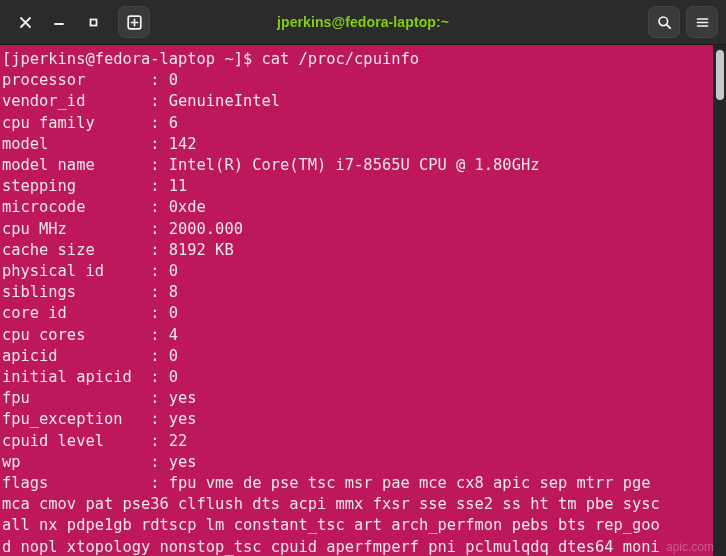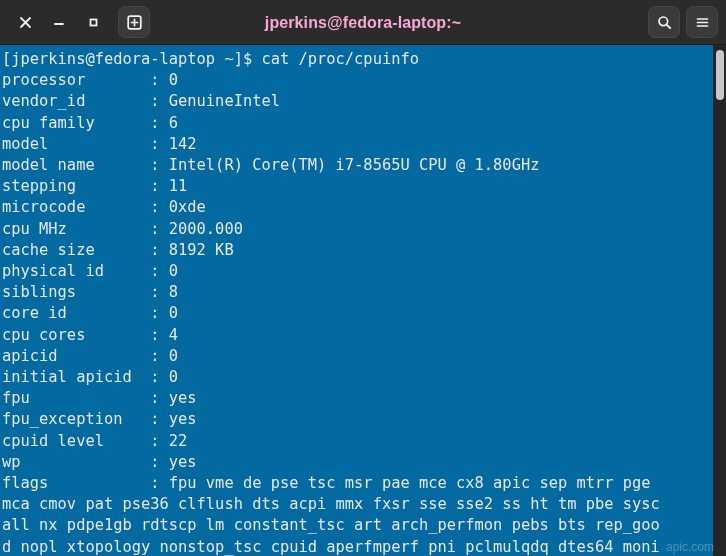--- a/index.html
+++ b/index.html
@@ -76,36 +76,36 @@
   #new-tab-button { margin-left: 8px; }
 
   #window-title {
     position: absolute;
     left: 0;
     top: 0;
     width: 726px;
     height: 45px;
     line-height: 45px;
     text-align: center;
-    color: #f9a8d4;
+    color: #84cc16;
     font-family: "Liberation Sans", sans-serif;
-    font-size: 16px;
+    font-size: 14px;
     font-weight: bold;
     pointer-events: none;
     letter-spacing: 0.1px;
   }
 
   
   #terminal-body {
     position: absolute;
     left: 0;
     top: 45px;
     width: 726px;
     height: 511px;
-    background: #0369a1;
+    background: #be185d;
     overflow: hidden;
   }
 
   #terminal-output {
     position: absolute;
     left: 2px;
     top: 4px;
     margin: 0;
     padding: 0;
     color: #e8e8e8;

